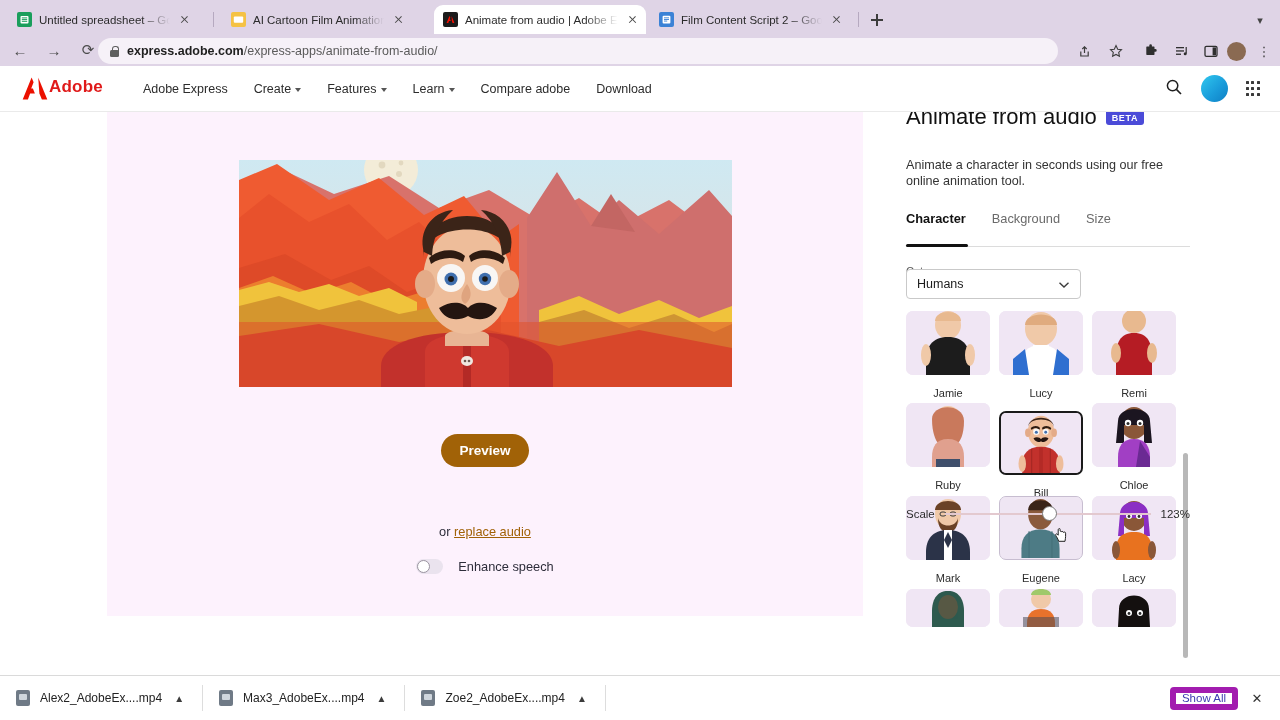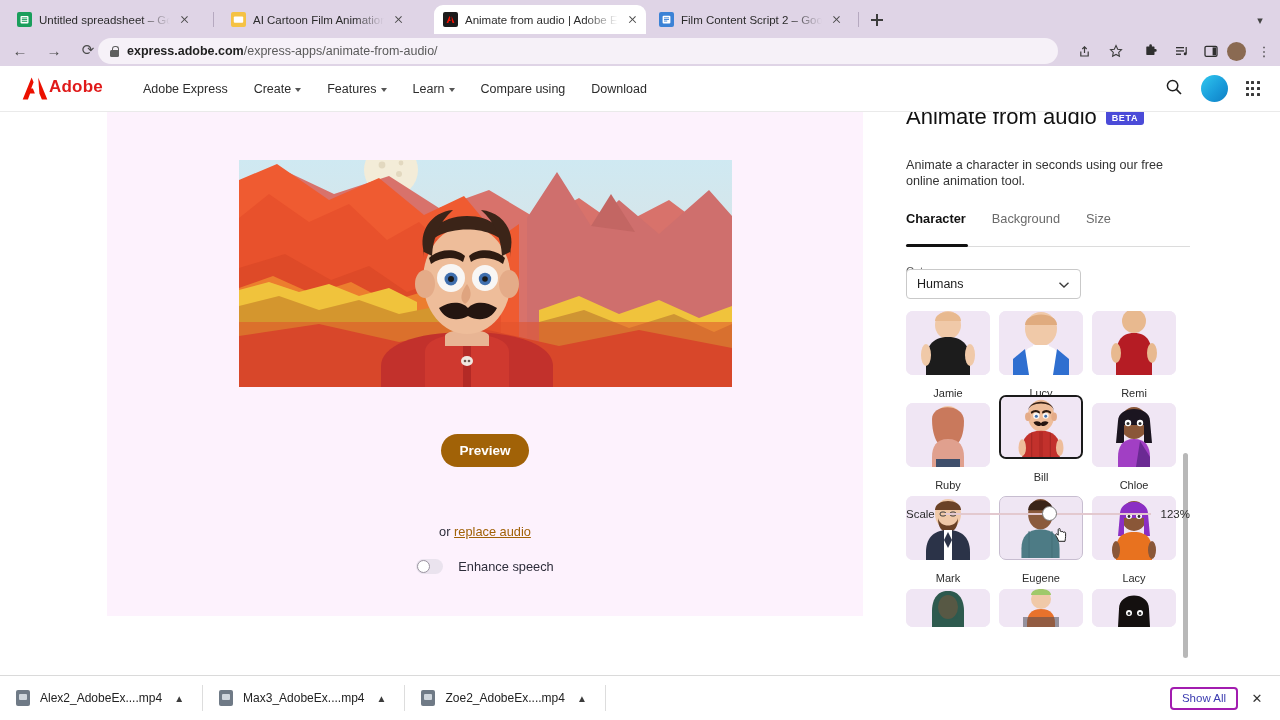--- a/index.html
+++ b/index.html
@@ -135,21 +135,21 @@
      background:#ffffff; border-top:1px solid #dadada; display:flex; align-items:center; }
   .dl-item { display:flex; align-items:center; gap:10px; height:45px; padding:0 16px; }
   .dl-icon { width:14px; height:16px; background:#6f7a86; border-radius:2px; position:relative; }
   .dl-icon::after { content:""; position:absolute; left:3px; top:4px; width:8px; height:6px;
      background:#cfd6dd; border-radius:1px; }
   .dl-name { font-size:12px; color:#232323; white-space:nowrap; }
   .dl-chev { width:14px; height:14px; color:#3c3c3c; font-size:10px;
      display:flex; align-items:center; justify-content:center; }
   .dl-sep { width:1px; height:26px; background:#dddddd; }
   #show-all-btn { position:absolute; right:42px; width:68px; height:23px;
-     border:2px solid #a21caf; border-radius:4px; display:flex; align-items:center;
+     border:6px solid #a21caf; border-radius:4px; display:flex; align-items:center;
      justify-content:center; font-size:11.5px; color:#3b3bb0; background:#fff; }
   #dl-close { position:absolute; right:14px; width:18px; height:18px; position:absolute;
      color:#333; font-size:13px; display:flex; align-items:center; justify-content:center; }
 </style>
 </head>
 <body>
 
 <div id="browser-chrome">
 
   <div id="tabstrip">
@@ -276,21 +276,21 @@
     </span>
     <span class="anav">
       <span>Features</span>
       <i class="caret"></i>
     </span>
     <span class="anav">
       <span>Learn</span>
       <i class="caret"></i>
     </span>
     <span class="anav">
-      <span>Compare using</span>
+      <span>Compare adobe</span>
     </span>
     <span class="anav">
       <span>Download</span>
     </span>
   </nav>
   <div id="adobe-right">
     <span>
       <svg width="18" height="18" viewBox="0 0 18 18">
           <circle cx="7.6" cy="7.6" r="5.2" fill="none" stroke="#1f1f1f" stroke-width="1.5"></circle>
           <path d="M11.4 11.4 L16 16" stroke="#1f1f1f" stroke-width="1.6"></path>
@@ -462,21 +462,21 @@
               <rect width="84" height="64" fill="#f0e6f4"></rect>
               <ellipse cx="42" cy="20" rx="15" ry="17" fill="#f2cbab"></ellipse>
               <path d="M26 16 C26 0 58 0 58 18 C58 32 54 38 52 40 L32 40 C30 38 26 30 26 16 Z" fill="#c9795c"></path>
               <path d="M42 36 C30 36 26 44 26 54 L26 64 L58 64 L58 54 C58 44 54 36 42 36 Z" fill="#e0a08e"></path>
               <rect x="30" y="56" width="24" height="8" fill="#3f4f6b"></rect>
             </svg>
         </div>
         <div class="char-name">Ruby</div>
       </div>
 
-      <div class="char-cell" style="left:93px;top:84px;">
+      <div class="char-cell" style="left:93px;top:100px;">
         <div class="char-thumb selected">
           <svg width="80" height="60" viewBox="0 0 84 64">
               <rect width="84" height="64" fill="#f0e6f4"></rect>
               <ellipse cx="42" cy="20" rx="14" ry="17" fill="#eebd9a"></ellipse>
               <path d="M28 16 C28 4 56 4 56 16 C56 9 50 5 42 5 C34 5 28 9 28 16 Z" fill="#3b2418"></path>
               <ellipse cx="28" cy="21" rx="3" ry="4.5" fill="#e4ab88"></ellipse>
               <ellipse cx="56" cy="21" rx="3" ry="4.5" fill="#e4ab88"></ellipse>
               <path d="M31 16 C34 13 39 13 41 16 L40 18 C37 15.5 34 16 32 18 Z" fill="#2e1b11"></path>
               <path d="M53 16 C50 13 45 13 43 16 L44 18 C47 15.5 50 16 52 18 Z" fill="#2e1b11"></path>
               <circle cx="37" cy="20" r="3.4" fill="#f8f6f4"></circle>

